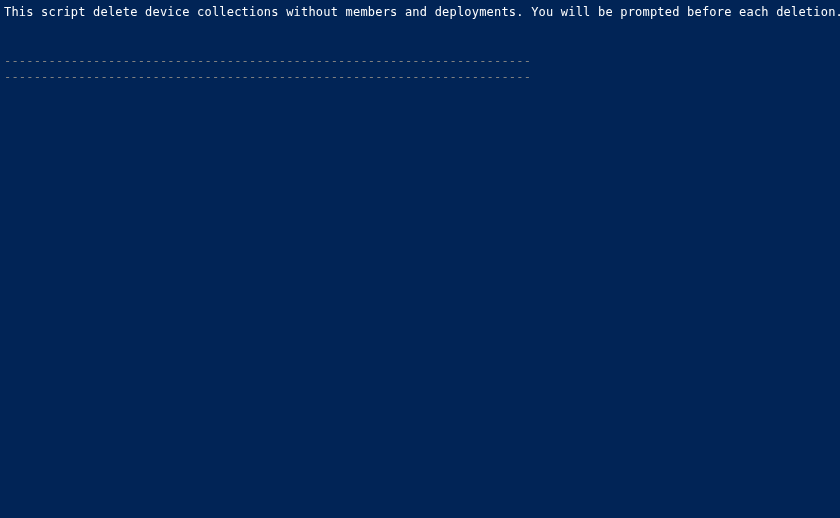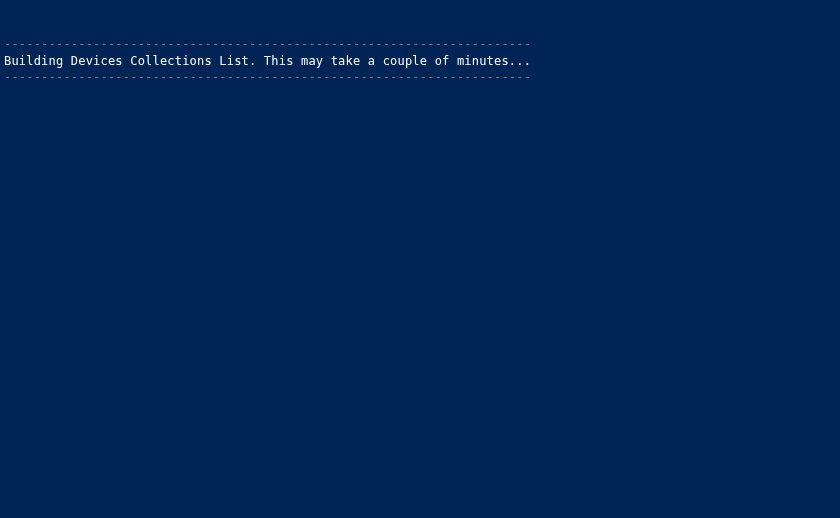--- a/index.html
+++ b/index.html
@@ -27,18 +27,18 @@
       color: #808080;
     }
     .blank-line {
       height: 1.35em;
     }
   </style>
 </head>
 <body>
 
 <div>
+  <span class="console-line">This script delete device collections without members and deployments. You will be prompted before each deletion.</span>
   <span class="console-line blank-line"></span>
   <span class="console-line blank-line"></span>
   <span class="console-line separator">-----------------------------------------------------------------------</span>
-  <span class="console-line">Building Devices Collections List. This may take a couple of minutes...</span>
   <span class="console-line separator">-----------------------------------------------------------------------</span>
 </div>
 
 </body></html>

